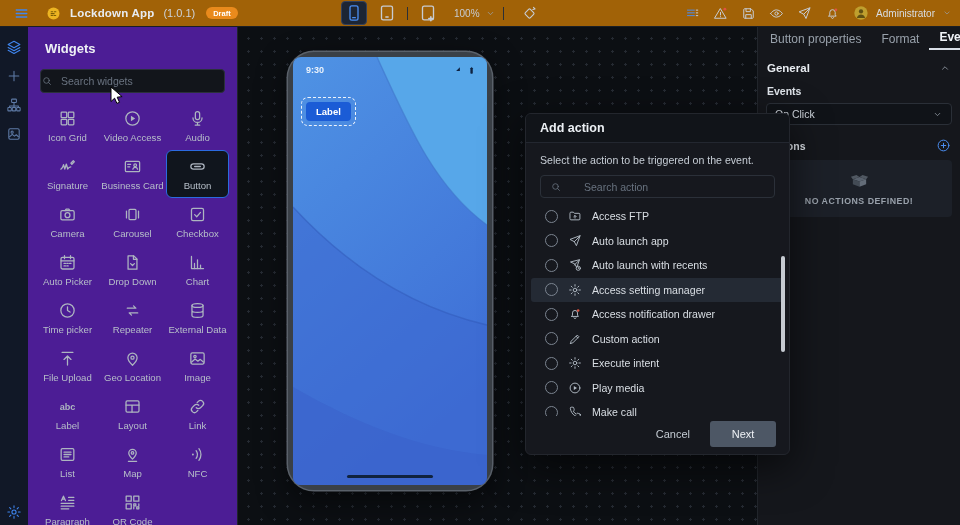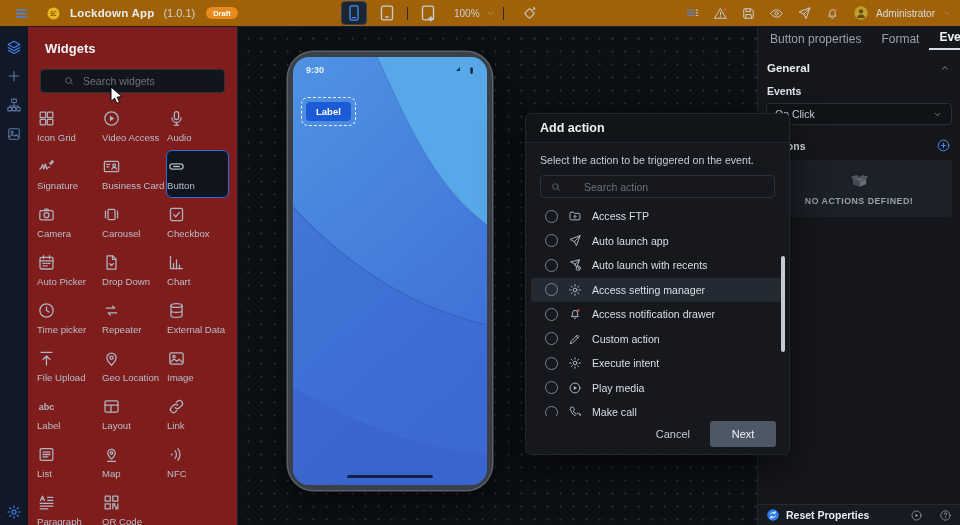--- a/index.html
+++ b/index.html
@@ -35,46 +35,46 @@
 
   
   .rail{position:absolute;left:0;top:26px;bottom:0;width:28px;background:#111827;
         border-right:1px solid #1d2330;display:flex;flex-direction:column;align-items:center;
         padding-top:13px;gap:13px;z-index:10;}
   .rail-btn{width:16px;height:16px;color:#5e7aa6;}
   .rail-btn.active{color:#3f86f0;}
   .rail-bottom{position:absolute;bottom:5px;left:0;width:28px;display:flex;justify-content:center;}
 
   
-  .widgets{position:absolute;left:28px;top:26px;bottom:0;width:209px;background:#7f1d1d;
+  .widgets{position:absolute;left:28px;top:26px;bottom:0;width:209px;background:#4c1d95;
            border-right:1px solid #1f242b;z-index:10;overflow:hidden;}
   .widgets-title{font-size:13px;font-weight:bold;color:#eef1f5;margin:15px 0 0 17px;}
   .wsearch{margin:13px 12px 5px 12px;height:22px;border:1px solid #2b313b;border-radius:4px;
-           background:#12151b;display:flex;align-items:center;gap:6px;padding:0 22px;}
+           background:#12151b;display:flex;align-items:center;gap:6px;padding:0 0;}
   .wsearch .ic{width:12px;height:12px;color:#6a7380;flex:none;}
   .wsearch input{flex:1;background:transparent;border:none;outline:none;font-size:10.5px;
                  color:#c7ccd3;font-family:"Liberation Sans",sans-serif;min-width:0;}
   .wsearch input::placeholder{color:#6a7380;}
   .wgrid{margin-top:9px;padding-left:7px;display:grid;grid-template-columns:repeat(3,65px);}
-  .wcell{height:48px;display:flex;flex-direction:column;justify-content:flex-start;
+  .wcell{height:48px;display:flex;flex-direction:column;align-items:center;justify-content:flex-start;
          padding-top:6px;gap:4px;border:1px solid transparent;border-radius:6px;box-sizing:border-box;margin:0 1px;}
   .wcell.selected{border-color:#2b6ae0;background:#10151d;}
   .wcell .ic{width:19px;height:19px;color:#adb5c0;flex:none;}
   .wcell .lbl{font-size:9.6px;color:#b7bfc9;white-space:nowrap;}
 
   
   .canvas{position:absolute;left:237px;top:26px;right:203px;bottom:0;background:#0c0f13;
           background-image:radial-gradient(circle,#252a32 1.1px,transparent 1.3px);
           background-size:13px 13px;background-position:5px 6px;z-index:1;}
 
   
   .phone{position:absolute;left:288px;top:52px;width:204px;height:438px;box-sizing:border-box;
          border:5px solid #3a4047;border-radius:26px;background:#000;z-index:5;
          box-shadow:0 0 0 1.5px #5a616a,0 10px 30px rgba(0,0,0,.55);}
-  .screen{position:absolute;inset:0;border-radius:16px;overflow:hidden;}
+  .screen{position:absolute;inset:0;border-radius:8px;overflow:hidden;}
   .wall{position:absolute;inset:0;width:100%;height:100%;}
   .statusbar{position:absolute;top:8px;left:13px;right:11px;display:flex;justify-content:space-between;
              align-items:center;z-index:3;}
   .time{font-size:9px;font-weight:bold;color:#eaf2fb;}
   .sicons{display:flex;gap:3px;align-items:center;color:#0e2342;}
   .sicons .ic{width:9px;height:9px;}
   .label-sel{position:absolute;left:8px;top:40px;border:1.3px dashed rgba(255,255,255,.9);
              border-radius:7px;padding:4px;z-index:3;}
   .label-chip{background:#1b5cd6;border-radius:4px;padding:4px 10px;font-size:9.5px;
               font-weight:bold;color:#fff;}
@@ -625,42 +625,20 @@
           <g stroke="none">
             <path d="M12 6.8L4.4 9.4 12 12l7.6-2.6z" fill="#59626e"></path>
             <path d="M4.4 9.4v5.8l7.6 2.7V12z" fill="#434b55"></path>
             <path d="M19.6 9.4v5.8L12 17.9V12z" fill="#636c78"></path>
             <path d="M4.4 9.4L2.2 6.5l6.3-2L12 6.8zM19.6 9.4l2.2-2.9-6.3-2L12 6.8z" fill="#505862"></path>
           </g>
         </svg>
       </span>
     <span class="t">NO ACTIONS DEFINED!</span>
   </div>
-  <div class="reset-bar">
-    <span class="ic r-ic">
-        <svg viewBox="0 0 24 24" fill="none" stroke="currentColor" stroke-width="1.6" stroke-linecap="round" stroke-linejoin="round">
-          <circle cx="12" cy="12" r="10" fill="#2d7ce8" stroke="none"></circle>
-          <path d="M7.8 10.4a4.4 4.4 0 017.3-1.6M16.2 13.6a4.4 4.4 0 01-7.3 1.6" stroke="#fff" stroke-width="1.6"></path>
-          <path d="M15.5 5.9l.3 3-3 .3M8.5 18.1l-.3-3 3-.3" stroke="#fff" stroke-width="1.6"></path>
-        </svg>
-      </span>
-    <span class="t">Reset Properties</span>
-    <span class="ic m-ic">
-        <svg viewBox="0 0 24 24" fill="none" stroke="currentColor" stroke-width="1.6" stroke-linecap="round" stroke-linejoin="round">
-          <circle cx="12" cy="12" r="8.4"></circle>
-          <path d="M10 8.6L15.4 12 10 15.4z" fill="currentColor" stroke="none"></path>
-        </svg>
-      </span>
-    <span class="ic m-ic">
-        <svg viewBox="0 0 24 24" fill="none" stroke="currentColor" stroke-width="1.6" stroke-linecap="round" stroke-linejoin="round">
-          <circle cx="12" cy="12" r="8.6"></circle>
-          <path d="M9.6 9.4a2.4 2.4 0 114.2 1.7c-.7.8-1.8 1.1-1.8 2.4M12 16.4v.3"></path>
-        </svg>
-      </span>
-  </div>
 </div>
 
 <div class="modal">
   <div class="m-head">
     <span class="m-title">Add action</span>
   </div>
   <div class="m-sub">Select the action to be triggered on the event.</div>
   <div class="m-search">
     <span class="ic">
         <svg viewBox="0 0 24 24" fill="none" stroke="currentColor" stroke-width="1.6" stroke-linecap="round" stroke-linejoin="round">

